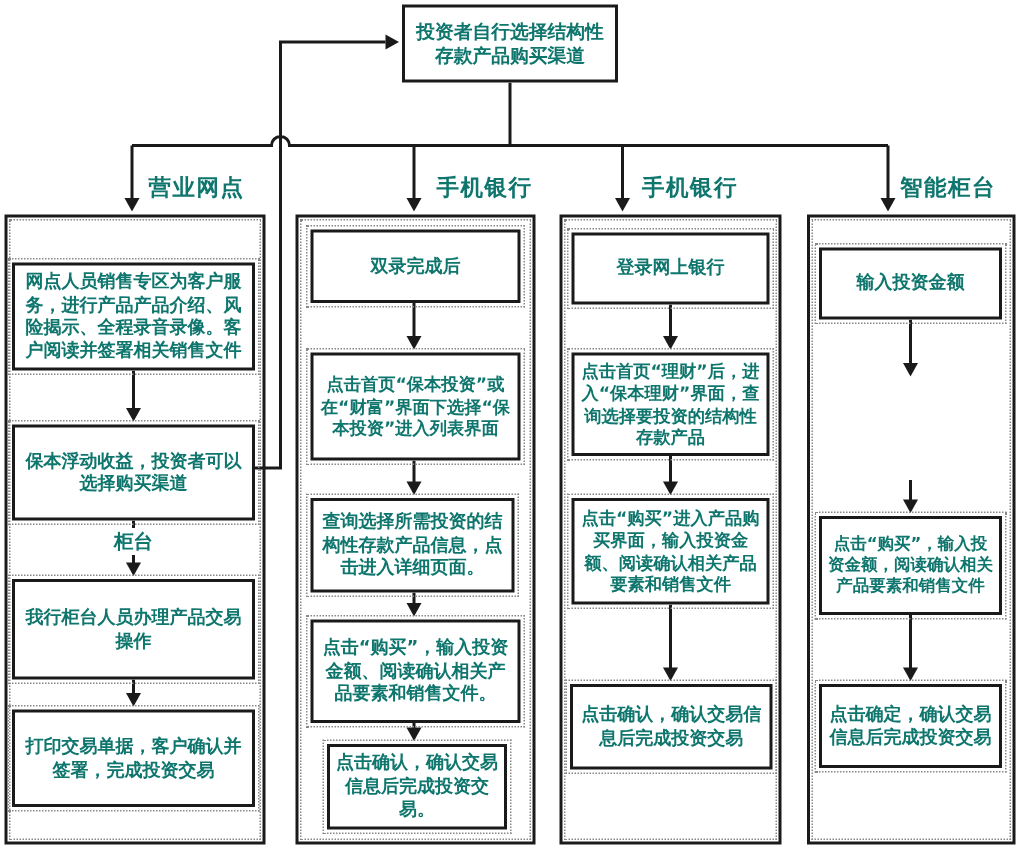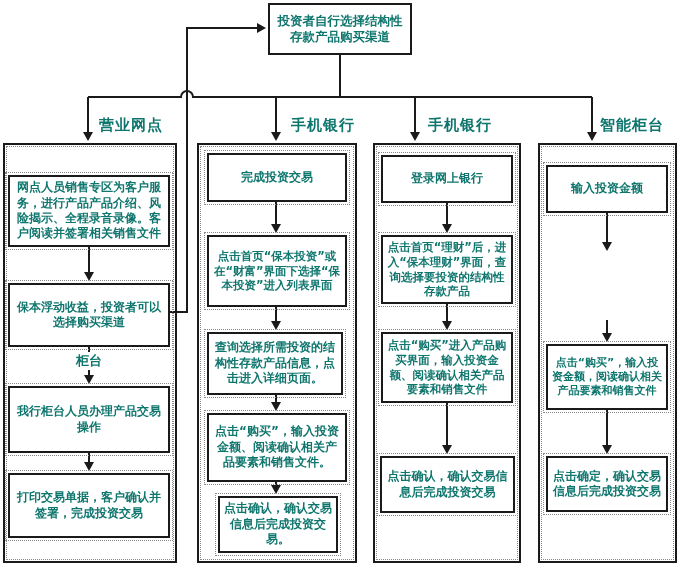--- a/index.html
+++ b/index.html
@@ -166,21 +166,21 @@
   <div class="container c2"></div>
   <div class="container c3"></div>
   <div class="container c4"></div>
 
   <div class="box b11">网点人员销售专区为客户服务，进行产品产品介绍、风险揭示、全程录音录像。客户阅读并签署相关销售文件</div>
   <div class="box b12">保本浮动收益，投资者可以选择购买渠道</div>
   <div class="edge-label">柜台</div>
   <div class="box b13">我行柜台人员办理产品交易操作</div>
   <div class="box b14">打印交易单据，客户确认并签署，完成投资交易</div>
 
-  <div class="box b21">完成投资交易</div>
+  <div class="box b21">双录完成后</div>
   <div class="box b22">点击首页“保本投资”或在“财富”界面下选择“保本投资”进入列表界面</div>
   <div class="box b23">查询选择所需投资的结构性存款产品信息，点击进入详细页面。</div>
   <div class="box b24">点击“购买”，输入投资金额、阅读确认相关产品要素和销售文件。</div>
   <div class="box b25">点击确认，确认交易信息后完成投资交易。</div>
 
   <div class="box b31">登录网上银行</div>
   <div class="box b32">点击首页“理财”后，进入“保本理财”界面，查询选择要投资的结构性存款产品</div>
   <div class="box b33">点击“购买”进入产品购买界面，输入投资金额、阅读确认相关产品要素和销售文件</div>
   <div class="box b34">点击确认，确认交易信息后完成投资交易</div>
 

